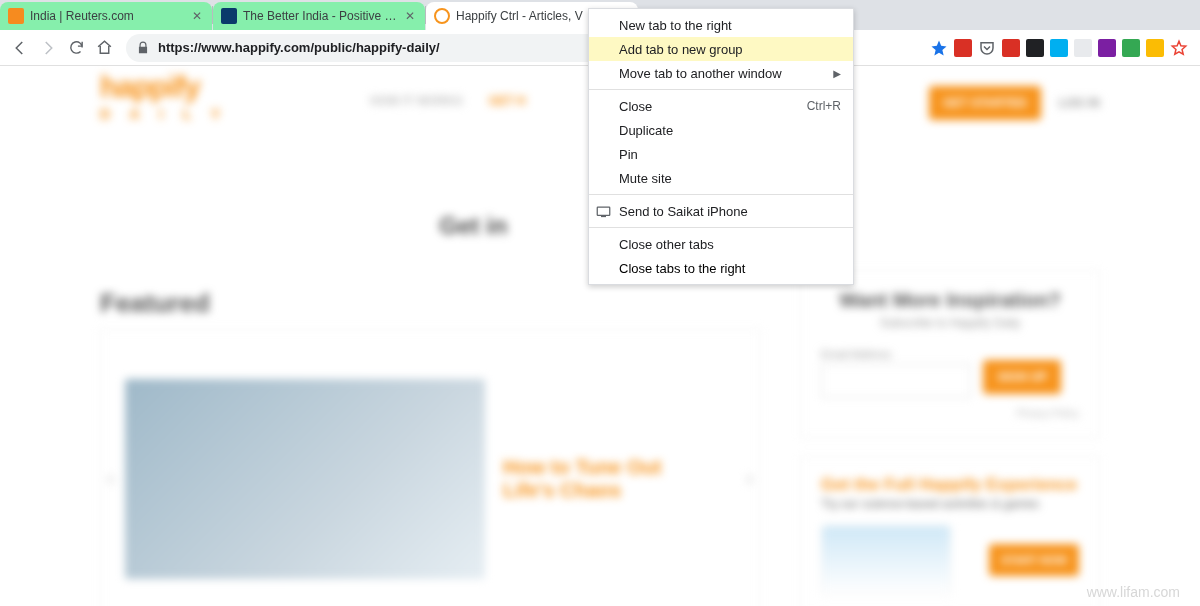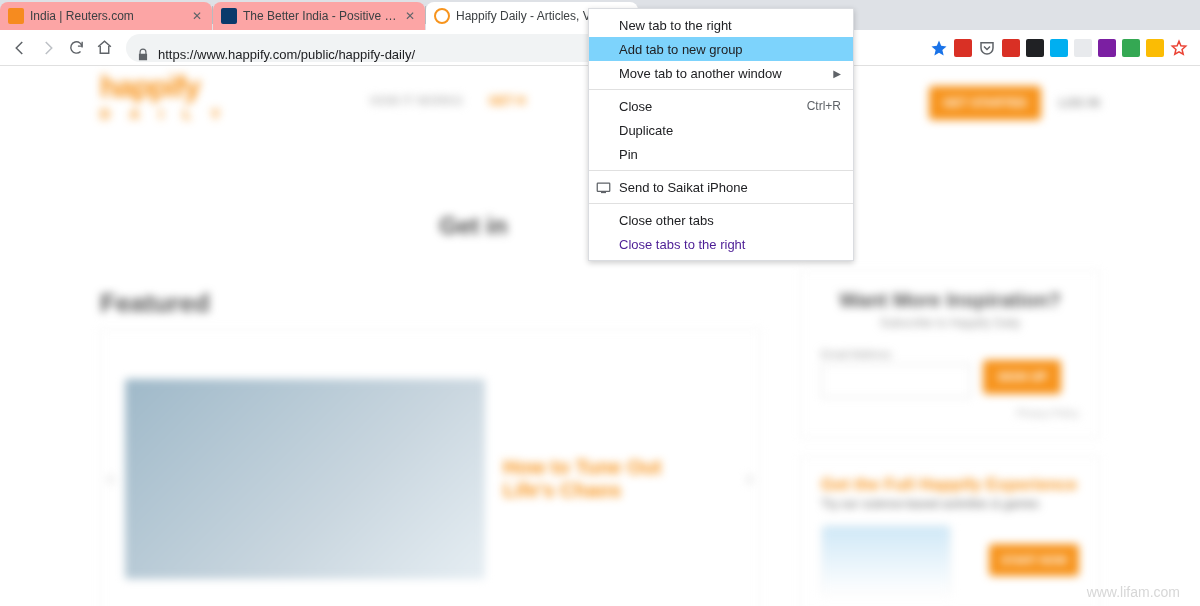--- a/index.html
+++ b/index.html
@@ -1,40 +1,40 @@
 <!DOCTYPE html>
 <html><head>
 <meta charset="utf-8">
 <style>
 * { box-sizing: border-box; margin: 0; padding: 0; font-family: "Segoe UI", Arial, sans-serif; }
 body { width: 1200px; height: 606px; background: #fff; overflow: hidden; position: relative; }
 
 
 .tabstrip { height: 30px; background: #dee1e6; display: flex; align-items: flex-end; position: relative; }
-.tab { height: 28px; width: 212px; background: #fca5a5; display: flex; align-items: center; padding: 0 8px; font-size: 12px; color: #3c4043; cursor: default; position: relative; border-top-left-radius: 8px; border-top-right-radius: 8px; }
+.tab { height: 28px; width: 212px; background: #86efac; display: flex; align-items: center; padding: 0 8px; font-size: 12px; color: #3c4043; cursor: default; position: relative; border-top-left-radius: 8px; border-top-right-radius: 8px; }
 .tab.active { background: #fff; }
 .tab .favicon { width: 16px; height: 16px; margin-right: 6px; border-radius: 2px; flex-shrink: 0; }
 .tab .title { flex: 1; white-space: nowrap; overflow: hidden; text-overflow: ellipsis; }
 .tab .close { width: 14px; height: 14px; margin-left: 4px; color: #5f6368; display:flex; align-items:center; justify-content:center; font-size:12px; }
 .tab-sep { width:1px; height:18px; background:#b8bbbf; align-self:center; }
 
 
 .toolbar { height: 36px; background:#fff; border-bottom:1px solid #e0e0e0; display:flex; align-items:center; padding:0 6px; }
 .navbtn { width:28px; height:28px; display:flex; align-items:center; justify-content:center; color:#5f6368; border-radius:50%; }
 .navbtn.disabled { color:#bdc1c6; }
-.omnibox { flex:0 0 720px; height:28px; margin-left:8px; background:#f1f3f4; border-radius:14px; display:flex; align-items:flex-end; padding:0 10px; font-size:13px; color:#202124; }
+.omnibox { flex:0 0 720px; height:28px; margin-left:8px; background:#f1f3f4; border-radius:14px; display:flex; align-items:center; padding:0 10px; font-size:13px; color:#202124;font-weight:bold; }
 .omnibox .lock { width:14px; height:14px; margin-right:8px; color:#5f6368; }
 .exts { margin-left:auto; display:flex; align-items:center; gap:6px; padding-right:6px; }
 .ext { width:18px; height:18px; border-radius:2px; }
 
 
 .ctxmenu { position:absolute; left:588px; top:8px; width:266px; background:#fff; border:1px solid #dadce0; box-shadow:0 2px 6px rgba(0,0,0,0.2); font-size:13px; color:#202124; z-index:50; padding:4px 0; }
 .ctxitem { height:24px; display:flex; align-items:center; padding:0 12px 0 30px; position:relative; }
-.ctxitem:hover, .ctxitem.hl { background:#7dd3fc; }
-.ctxitem.disabled { color:#4c1d95; }
+.ctxitem:hover, .ctxitem.hl { background:#fef9c3; }
+.ctxitem.disabled { color:#000000; }
 .ctxitem .shortcut { margin-left:auto; color:#5f6368; font-size:12px; }
 .ctxitem .sub { margin-left:auto; color:#5f6368; font-size:10px; }
 .ctxitem .lefticon { position:absolute; left:6px; width:16px; height:16px; color:#5f6368; display:flex; align-items:center; justify-content:center; }
 .ctxsep { height:1px; background:#e0e0e0; margin:4px 0; }
 
 
 .page { position:absolute; top:66px; left:0; right:0; bottom:0; filter: blur(4px); padding:0; }
 .wrap { width:1000px; margin:0 auto; position:relative; }
 .logo { color:#f7941d; font-weight:700; font-size:30px; letter-spacing:-1px; margin-top:4px; }
 .logo .sub { font-size:14px; letter-spacing:8px; display:block; margin-top:2px; }
@@ -79,21 +79,21 @@
   </div>
   <div class="tab-sep"></div>
   <div class="tab">
     <span class="favicon" style="background:#0a3a6b"></span>
     <span class="title">The Better India - Positive News.</span>
     <span class="close">✕</span>
   </div>
   <div class="tab-sep"></div>
   <div class="tab active">
     <span class="favicon" style="background:#fff;border:2px solid #f7941d;border-radius:50%"></span>
-    <span class="title">Happify Daily - Articles, V</span>
+    <span class="title">Happify Ctrl - Articles, V</span>
     <span class="close">✕</span>
   </div>
 </div>
 
 <div class="toolbar">
   <div class="navbtn">
     <svg width="18" height="18" viewBox="0 0 24 24">
         <path fill="none" stroke="#5f6368" stroke-width="2" d="M15 4l-8 8 8 8"></path>
       </svg>
   </div>
@@ -153,20 +153,23 @@
   <div class="ctxsep"></div>
   <div class="ctxitem">
       <span>Close</span>
       <span class="shortcut">Ctrl+R</span>
     </div>
   <div class="ctxitem">
       <span>Duplicate</span>
     </div>
   <div class="ctxitem">
       <span>Pin</span>
+    </div>
+  <div class="ctxitem">
+      <span>Mute site</span>
     </div>
   <div class="ctxsep"></div>
   <div class="ctxitem">
     <span class="lefticon">
         <svg width="15" height="13" viewBox="0 0 24 20">
           <rect x="2" y="3" width="20" height="13" rx="1" fill="none" stroke="#5f6368" stroke-width="2"></rect>
           <rect x="8" y="17" width="8" height="2" fill="#5f6368"></rect>
         </svg>
       </span>
     <span>Send to Saikat iPhone</span>

